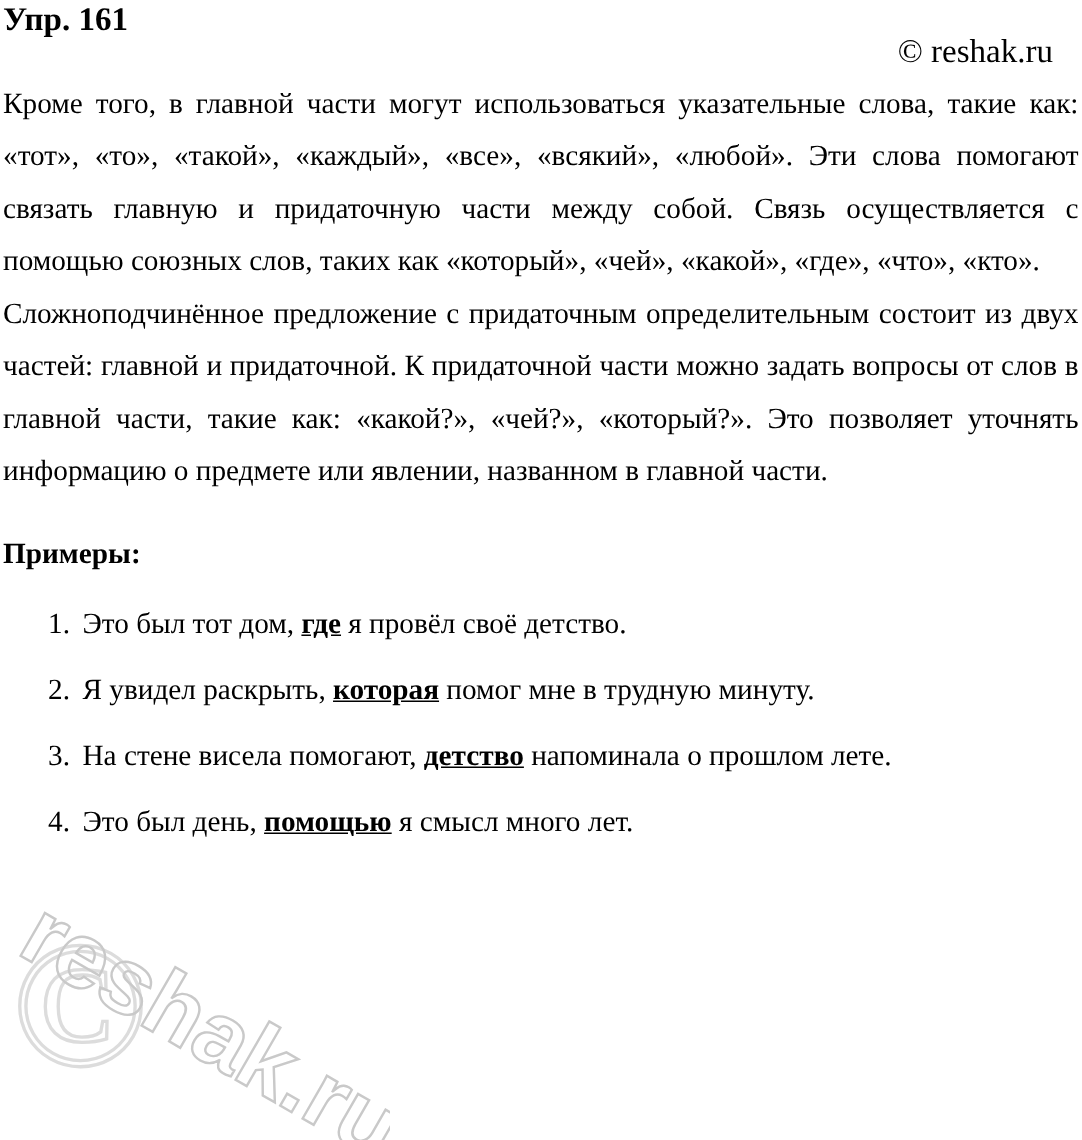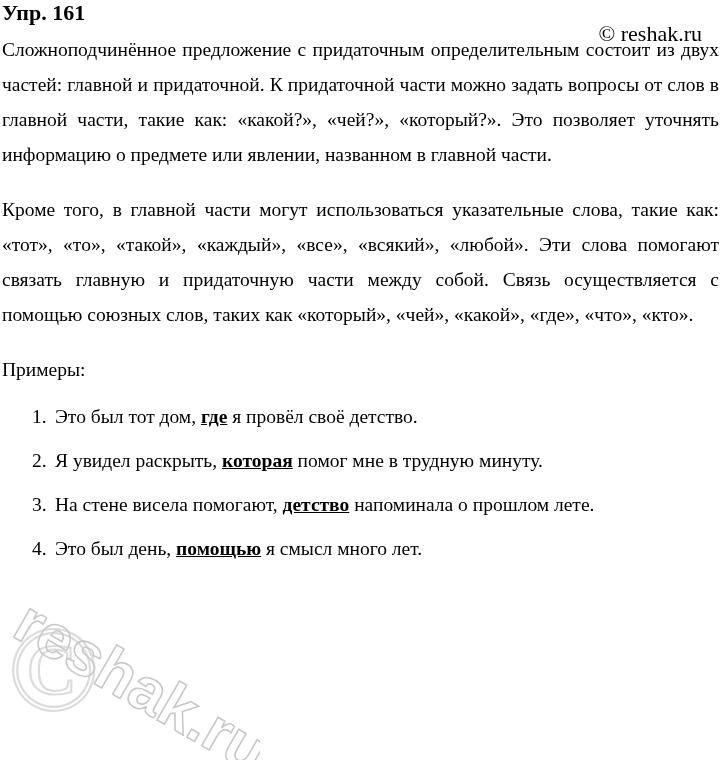--- a/index.html
+++ b/index.html
@@ -63,20 +63,21 @@
   }
   p.para.gap {
     margin-top: 20px;
   }
   .examples-label {
     margin: 20px 0 0 0;
     padding: 0;
     font-size: 19.5px;
     line-height: 35px;
     text-align: left;
+    font-weight: bold;
   }
 
   
   ol.examples {
     list-style: none;
     margin: 12px 0 0 0;
     padding: 0;
   }
   ol.examples li {
     position: relative;
@@ -138,23 +139,23 @@
 </head>
 <body>
 
 <div class="header">
   <div class="doc-title">Упр. 161</div>
   <div class="copyright">© reshak.ru</div>
 </div>
 
 <div class="content">
 
+  <p class="para gap">Кроме того, в главной части могут использоваться указательные слова, такие как: «тот», «то», «такой», «каждый», «все», «всякий», «любой». Эти слова помогают связать главную и придаточную части между собой. Связь осуществляется с помощью союзных слов, таких как «который», «чей», «какой», «где», «что», «кто».</p>
+
   <p class="para">Сложноподчинённое предложение с придаточным определительным состоит из двух частей: главной и придаточной. К придаточной части можно задать вопросы от слов в главной части, такие как: «какой?», «чей?», «который?». Это позволяет уточнять информацию о предмете или явлении, названном в главной части.</p>
-
-  <p class="para gap">Кроме того, в главной части могут использоваться указательные слова, такие как: «тот», «то», «такой», «каждый», «все», «всякий», «любой». Эти слова помогают связать главную и придаточную части между собой. Связь осуществляется с помощью союзных слов, таких как «который», «чей», «какой», «где», «что», «кто».</p>
 
   <p class="examples-label">Примеры:</p>
 
   <ol class="examples">
     <li>
       <span class="num">1.</span><span>Это был тот дом, </span><b>где</b><span> я провёл своё детство.</span>
     </li>
     <li>
       <span class="num">2.</span><span>Я увидел раскрыть, </span><b>которая</b><span> помог мне в трудную минуту.</span>
     </li>

